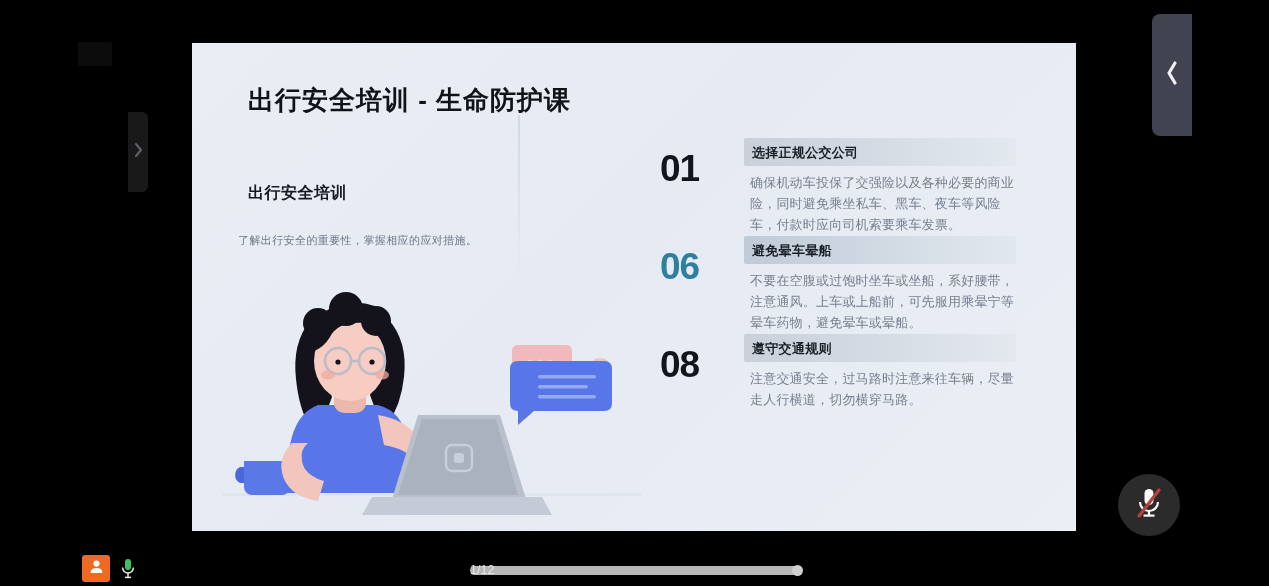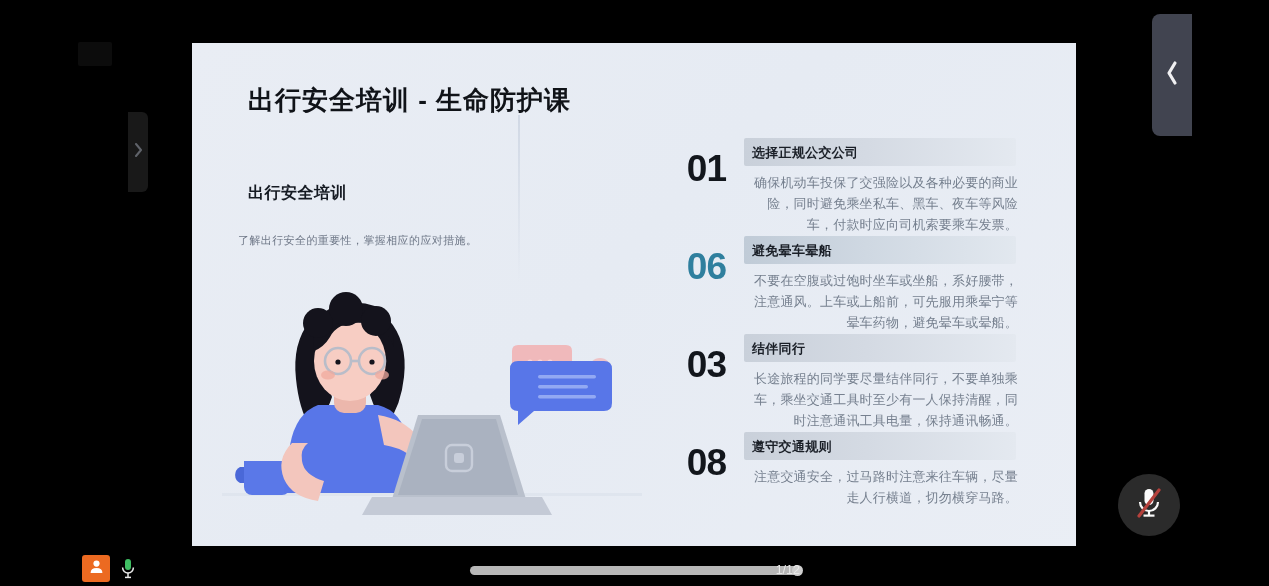--- a/index.html
+++ b/index.html
@@ -28,24 +28,23 @@
   
   .right-tab {
     position:absolute; left:1152px; top:14px; width:40px; height:122px;
     background:#414450; border-radius:8px 0 0 8px;
     display:flex; align-items:center; justify-content:center;
   }
   .right-tab svg { width:16px; height:28px; }
 
   
   .slide {
-    position:absolute; left:192px; top:43px; width:884px; height:544px;
+    position:absolute; left:192px; top:43px; width:884px; height:488px;
     background:linear-gradient(135deg,#e9edf4 0%,#e6ebf3 45%,#eaeef5 100%);
     overflow:hidden;
-    text-align:right;
   }
   .slide-title {
     position:absolute; left:56px; top:40px;
     font-size:26px; font-weight:bold; color:#101318;
     letter-spacing:1px;
   }
   .slide-sub {
     position:absolute; left:56px; top:140px;
     font-size:16px; font-weight:bold; color:#151a22;
     letter-spacing:.5px;
@@ -106,21 +105,21 @@
   .slider { position:absolute; left:470px; top:566px; width:330px; height:9px; }
   .slider-track {
     position:absolute; left:0; top:0; width:100%; height:9px;
     background:#b7b7b7; border-radius:5px;
   }
   .slider-knob {
     position:absolute; right:-3px; top:-1px; width:11px; height:11px;
     background:#cfcfcf; border-radius:50%;
   }
   .page-ind {
-    position:absolute; left:0; top:-3px; width:330px; text-align:right;
+    position:absolute; left:0; top:-3px; width:330px; text-align:left;
     font-size:12.5px; color:#e8e8e8;
   }
 
   
   .mute-fab {
     position:absolute; left:1118px; top:474px; width:62px; height:62px;
     background:#2b2b2b; border-radius:50%;
     display:flex; align-items:center; justify-content:center;
   }
   .mute-fab svg { width:30px; height:32px; }
@@ -221,27 +220,20 @@
       </div>
 
       <div class="row">
         <div class="num accent">06</div>
         <div class="bar blueish">
           <div class="bar-label">避免晕车晕船</div>
         </div>
         <div class="body">不要在空腹或过饱时坐车或坐船，系好腰带，注意通风。上车或上船前，可先服用乘晕宁等晕车药物，避免晕车或晕船。</div>
       </div>
 
-      <div class="row">
-        <div class="num">03</div>
-        <div class="bar">
-          <div class="bar-label">结伴同行</div>
-        </div>
-        <div class="body">长途旅程的同学要尽量结伴同行，不要单独乘车，乘坐交通工具时至少有一人保持清醒，同时注意通讯工具电量，保持通讯畅通。</div>
-      </div>
 
       <div class="row">
         <div class="num">08</div>
         <div class="bar">
           <div class="bar-label">遵守交通规则</div>
         </div>
         <div class="body">注意交通安全，过马路时注意来往车辆，尽量走人行横道，切勿横穿马路。</div>
       </div>
 
     </div>

